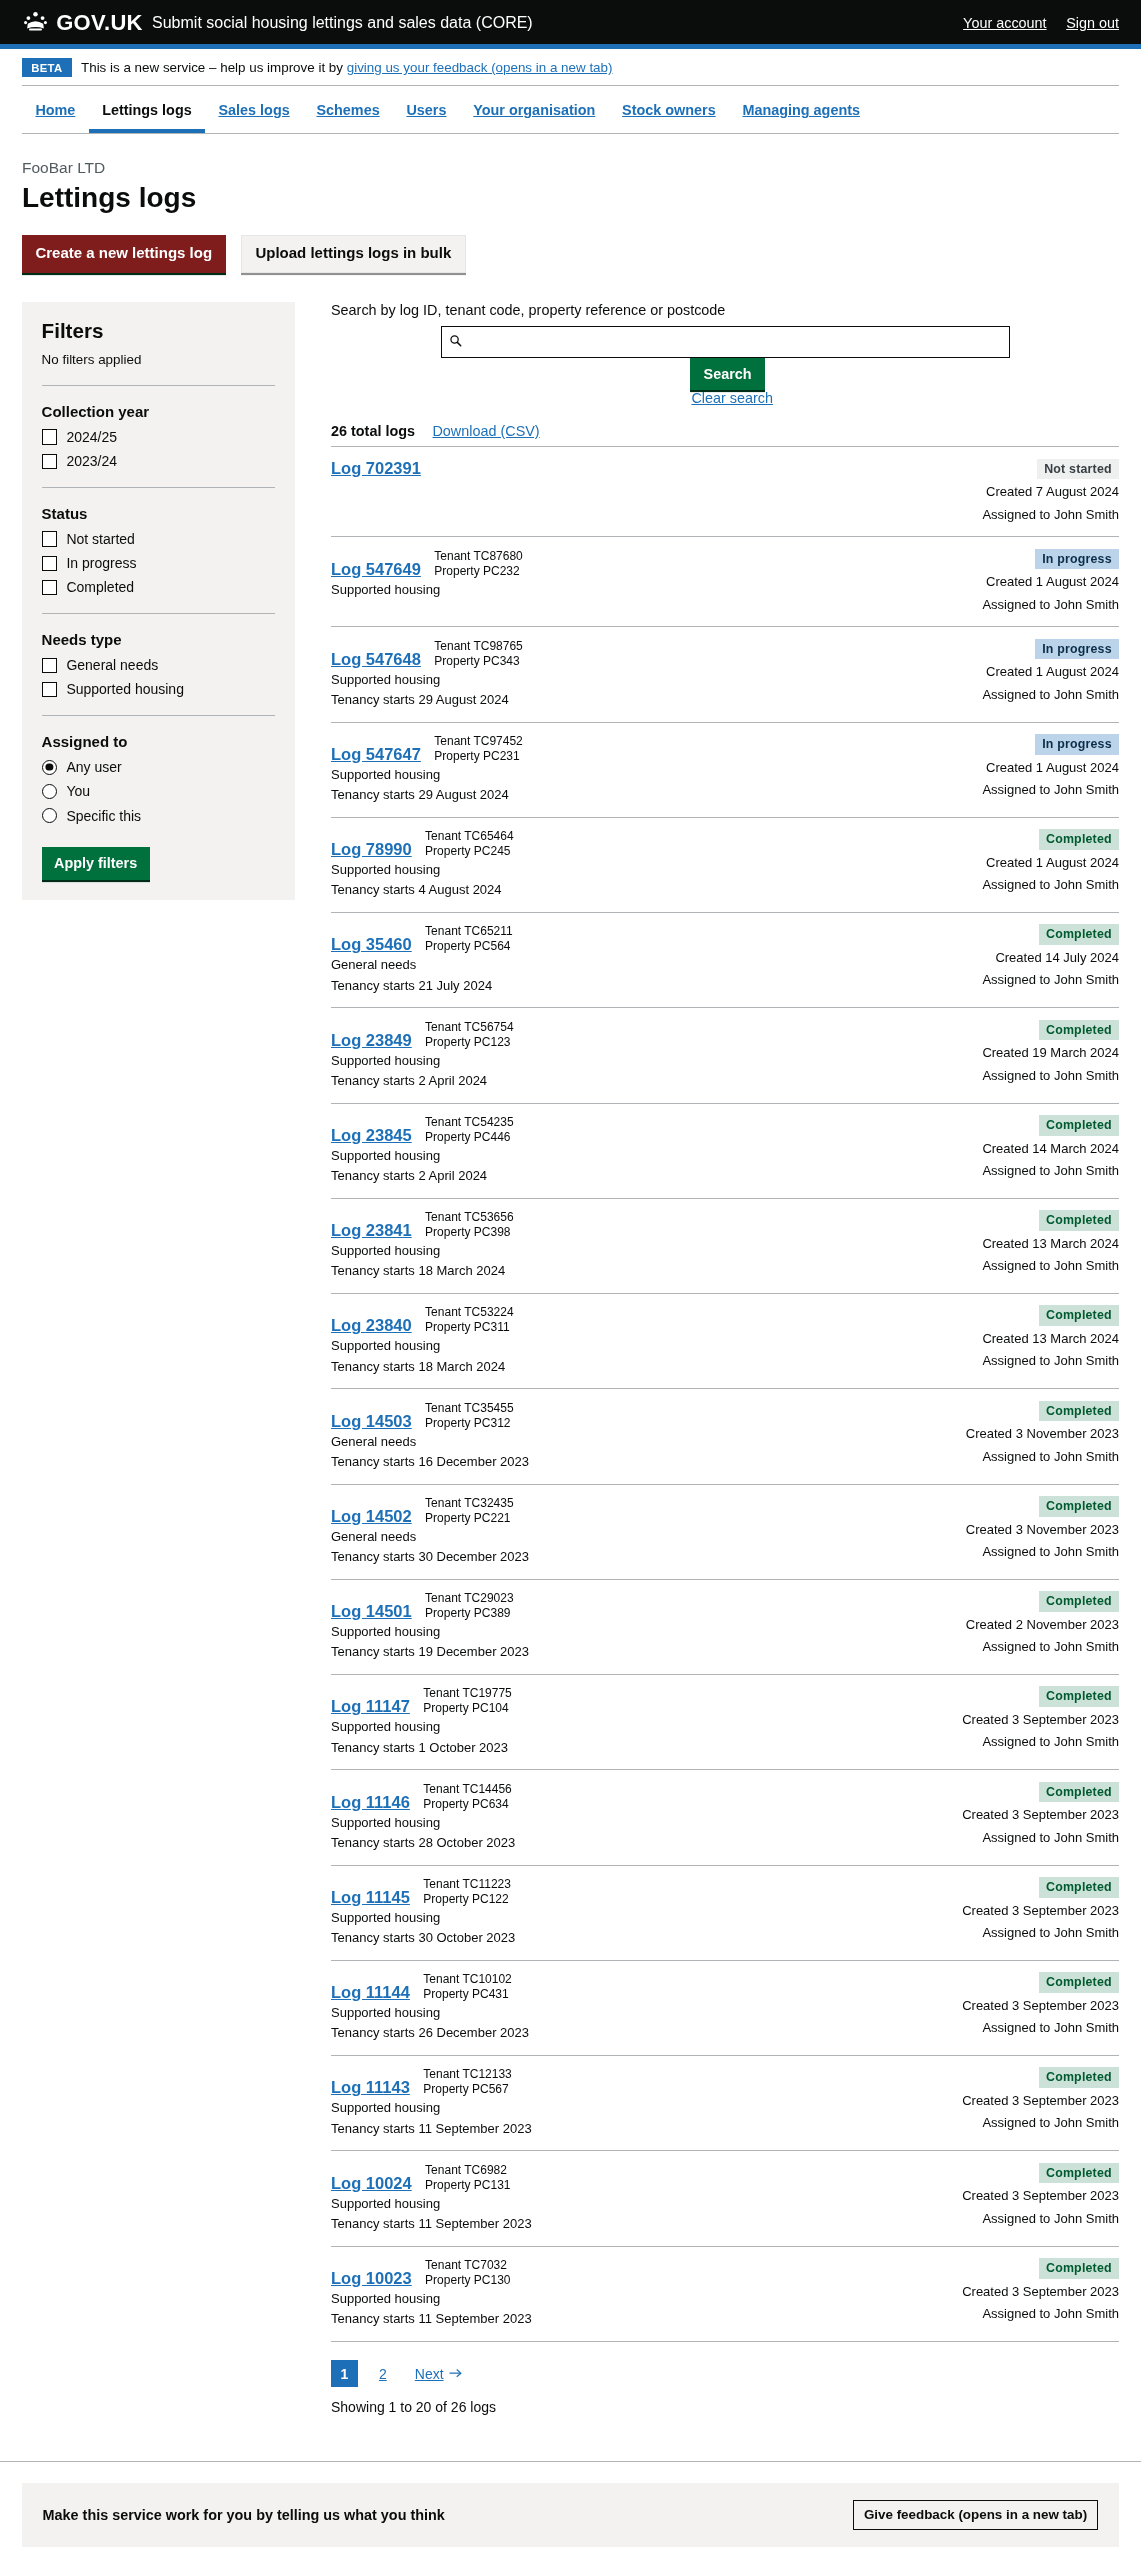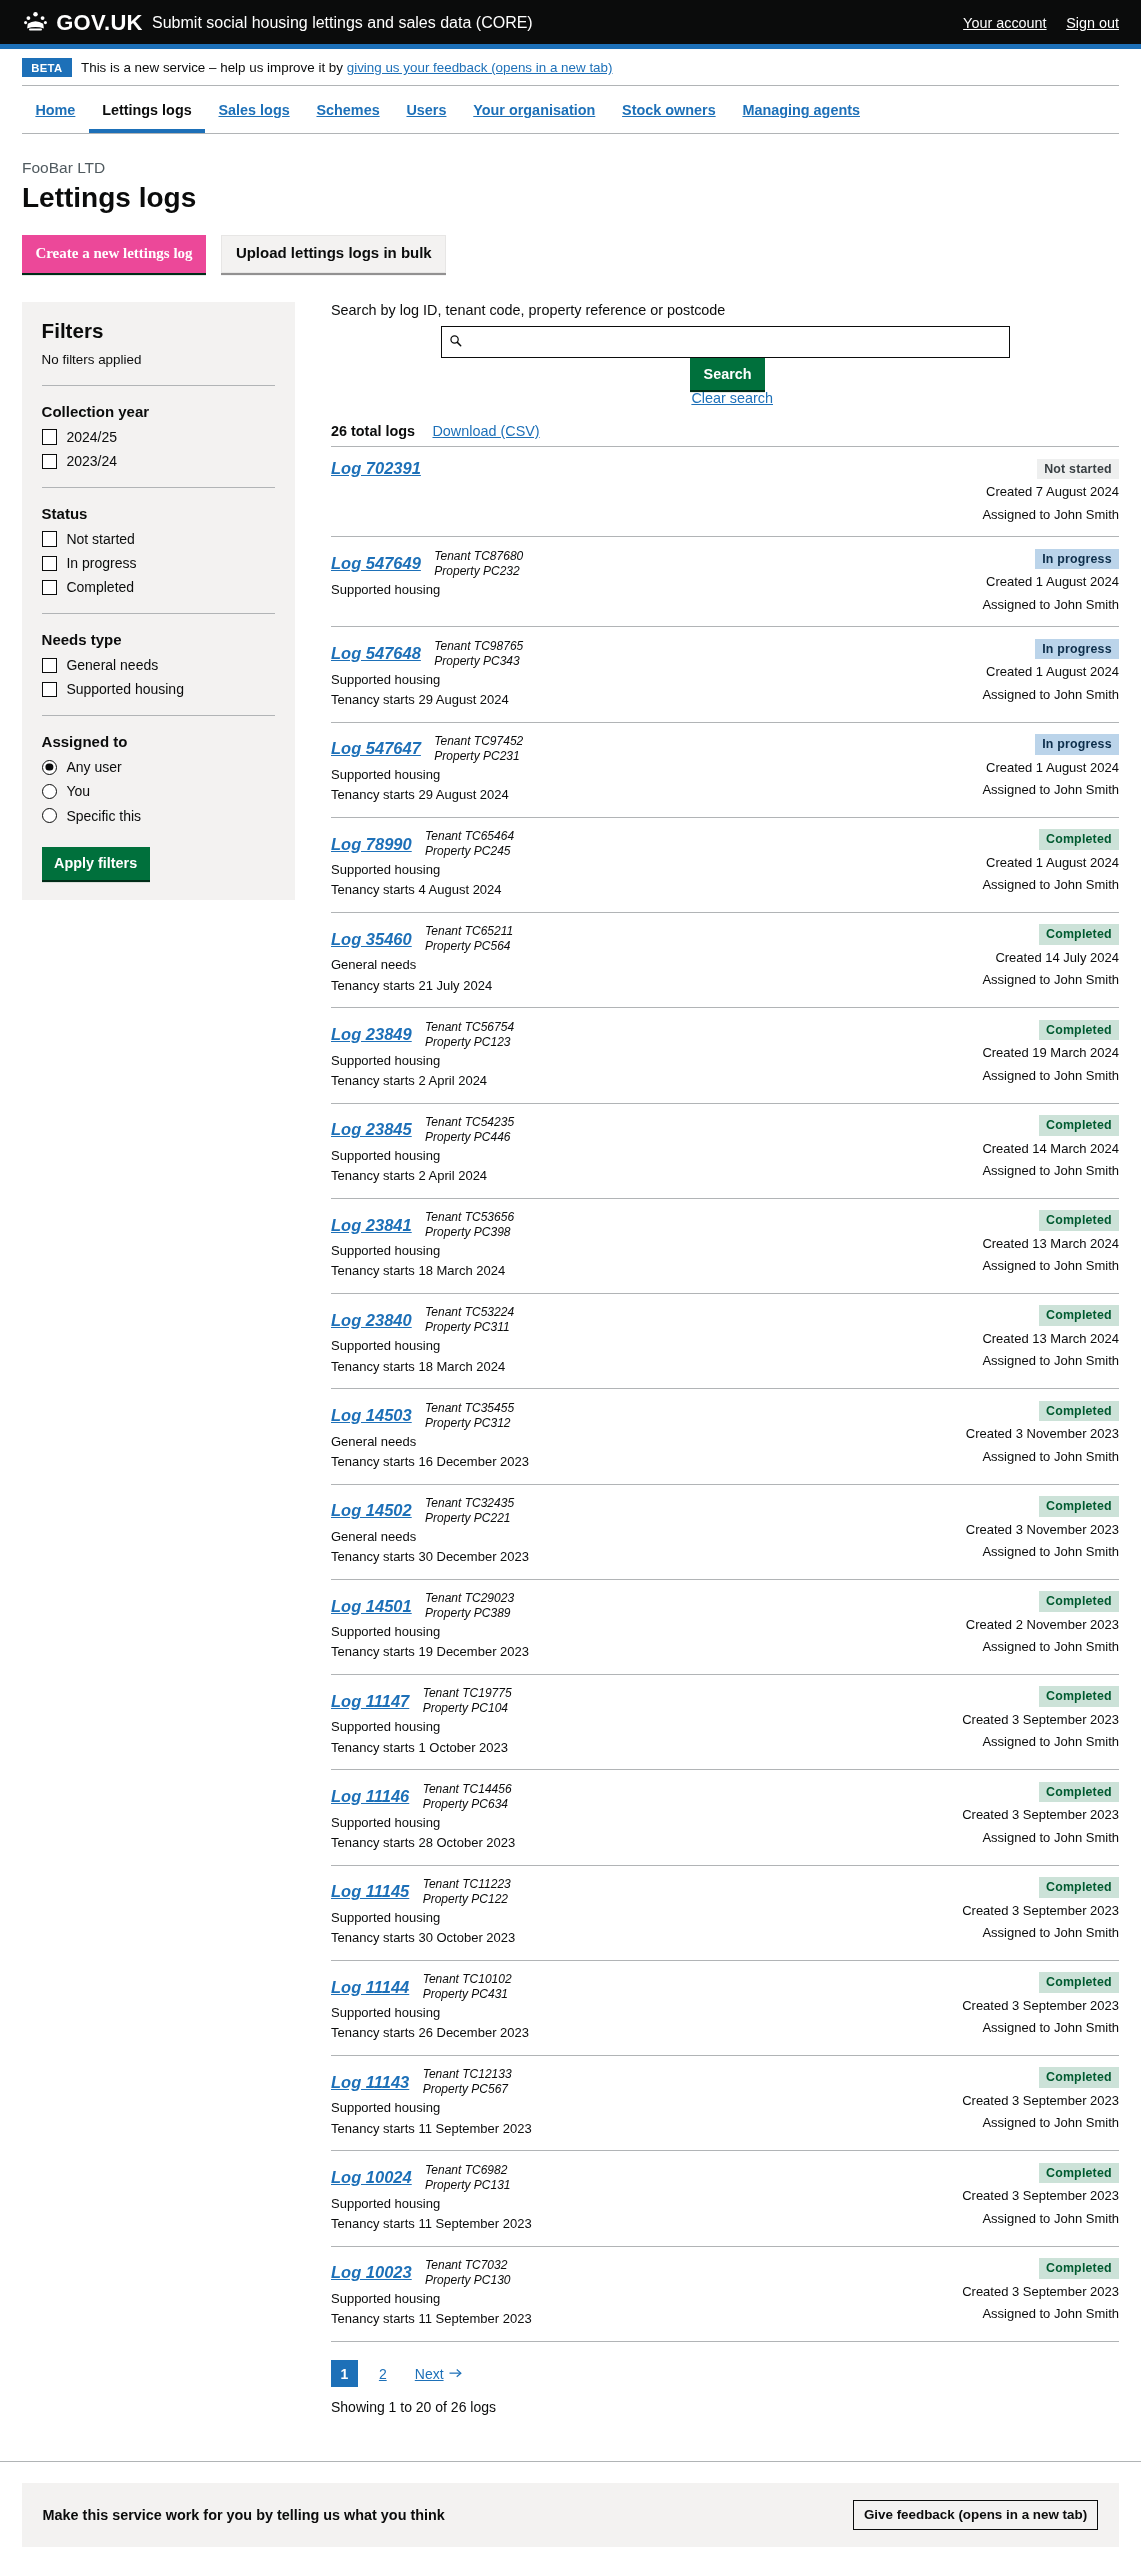--- a/index.html
+++ b/index.html
@@ -76,23 +76,22 @@
   .page-title { font-size: 28px; font-weight: bold; margin: 0 0 21.6px 0; }
 
   .button-row { display: flex; gap: 15.5px; margin-bottom: 29px; }
   .btn {
     font-size: 15px; font-weight: bold;
     padding: 8.8px 13.4px 9.8px 13.4px;
     border: none; cursor: pointer;
     line-height: 1.1;
   }
   .btn-primary {
-    background: #ec4899; color: #ffffff;
+    background: #7f1d1d; color: #ffffff;
     box-shadow: 0 2.1px 0 #002d18;
-    font-family: Liberation Serif, serif;
   }
   .btn-secondary {
     background: #f3f2f1; color: #0b0c0c;
     box-shadow: 0 2.1px 0 #929191;
     border: 0.5px solid #e7e6e5;
   }
 
   .content-cols { display: flex; gap: 0; align-items: flex-start; }
 
   
@@ -159,21 +158,21 @@
   .totals { font-size: 14.4px; font-weight: bold; }
   .download-link { font-size: 14.4px; color: #1d70b8; text-decoration: underline; }
 
   .log-list { border-top: 1px solid #b1b4b6; }
   .log-row {
     display: flex; justify-content: space-between; align-items: flex-start;
     border-bottom: 0.5px solid #b1b4b6;
     padding: 11.3px 0 12.4px 0;
   }
   .log-left { display: flex; flex-direction: column; gap: 2.1px; }
-  .log-topline { display: flex; align-items: center; gap: 13.4px; font-style: italic; }
+  .log-topline { display: flex; align-items: flex-end; gap: 13.4px; }
   .log-id {
     font-size: 16.5px; font-weight: bold; color: #1d70b8;
     text-decoration: underline; cursor: pointer;
   }
   .log-codes { display: flex; flex-direction: column; }
   .log-code { font-size: 12px; color: #0b0c0c; line-height: 1.25; }
   .log-meta { font-size: 13px; color: #0b0c0c; line-height: 1.4; }
   .log-right { text-align: right; display: flex; flex-direction: column; align-items: flex-end; gap: 4.1px; }
   .status-tag {
     font-size: 12.4px; font-weight: bold; padding: 3.1px 7.2px 3.6px 7.2px;

